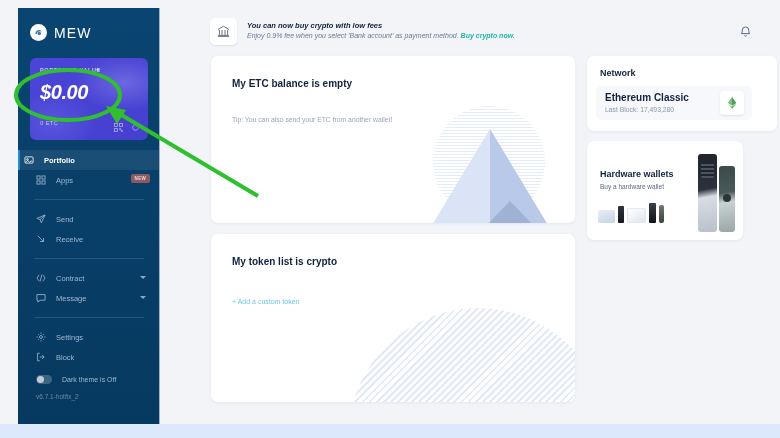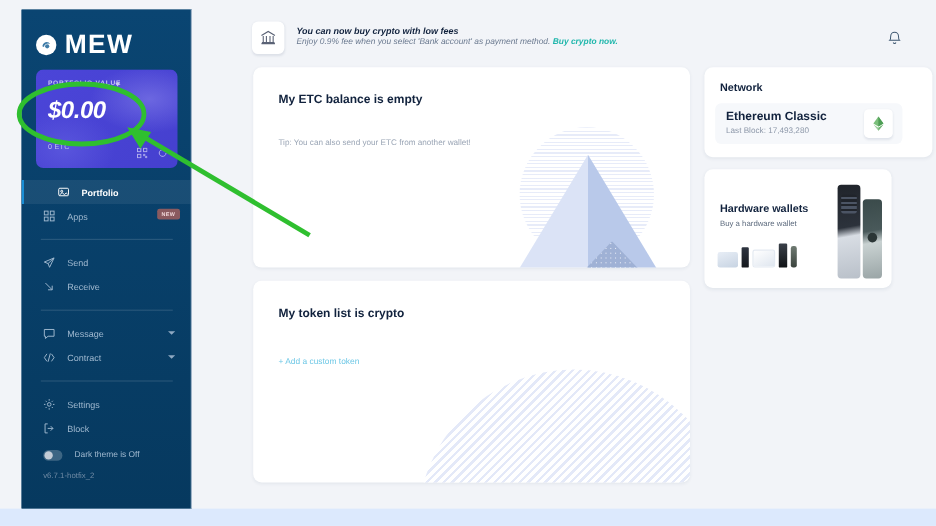--- a/index.html
+++ b/index.html
@@ -30,21 +30,21 @@
     padding: 16px 0 0 12px;
   }
   .logo-mark {
     width: 17px; height: 17px; border-radius: 50%;
     background: #ffffff;
     position: relative;
     display: flex; align-items: center; justify-content: center;
   }
   .logo-mark svg { display:block; }
   .logo-text {
-    color: #ffffff; font-size: 22px; font-weight: 700;
+    color: #ffffff; font-size: 14px; font-weight: 400;
     letter-spacing: 1.1px;
   }
 
   
   .portfolio-card {
     position: absolute; left: 12px; top: 50px;
     width: 118px; height: 82px;
     border-radius: 6px;
     background: #4742d6;
     background-image:
@@ -92,21 +92,21 @@
   }
   .nav-item .ic {
     width: 12px; display:flex; align-items:center; justify-content:flex-start;
     margin-right: 8px;
   }
   .nav-item .ic svg { display:block; }
   .nav-item.active {
     background: rgba(255,255,255,.07);
     color: #ffffff; font-weight: 700;
     border-left: 2px solid #1a8fd6;
-    padding-left: 28px;
+    padding-left: 4px;
   }
   .nav-item .chev {
     position: absolute; right: 14px; top: 8px;
     width: 0; height: 0;
     border-left: 3px solid transparent;
     border-right: 3px solid transparent;
     border-top: 3.5px solid #8fa9c2;
   }
   .badge {
     position: absolute; right: 10px; top: 4px;
@@ -401,36 +401,36 @@
           </svg>
         </span>
         <span>Receive</span>
       </div>
 
       <div class="nav-sep"></div>
 
       <div class="nav-item">
         <span class="ic">
           <svg width="10" height="10" viewBox="0 0 16 16" fill="none" stroke="#9fb8cf" stroke-width="1.3">
-            <path d="M1.5 2.5h13v9h-8l-3.5 3v-3h-1.5z"></path>
-          </svg>
-        </span>
-        <span>Message</span>
-        <span class="chev"></span>
-      </div>
-
-      <div class="nav-item">
-        <span class="ic">
-          <svg width="10" height="10" viewBox="0 0 16 16" fill="none" stroke="#9fb8cf" stroke-width="1.3">
             <path d="M5 3L1.5 8 5 13"></path>
               <path d="M11 3l3.5 5L11 13"></path>
               <path d="M9.5 2.5l-3 11"></path>
           </svg>
         </span>
         <span>Contract</span>
+        <span class="chev"></span>
+      </div>
+
+      <div class="nav-item">
+        <span class="ic">
+          <svg width="10" height="10" viewBox="0 0 16 16" fill="none" stroke="#9fb8cf" stroke-width="1.3">
+            <path d="M1.5 2.5h13v9h-8l-3.5 3v-3h-1.5z"></path>
+          </svg>
+        </span>
+        <span>Message</span>
         <span class="chev"></span>
       </div>
 
       <div class="nav-sep"></div>
 
       <div class="nav-item">
         <span class="ic">
           <svg width="10" height="10" viewBox="0 0 16 16" fill="none" stroke="#9fb8cf" stroke-width="1.3">
             <circle cx="8" cy="8" r="2.4"></circle>
             <path d="M8 1v2M8 13v2M1 8h2M13 8h2M3.2 3.2l1.4 1.4M11.4 11.4l1.4 1.4M12.8 3.2l-1.4 1.4M4.6 11.4l-1.4 1.4"></path>

